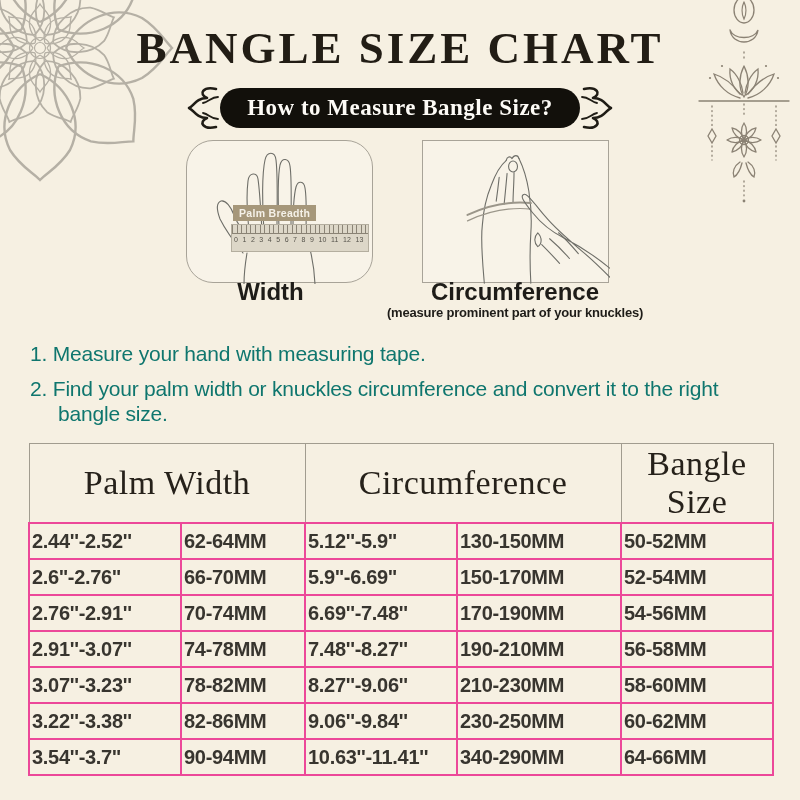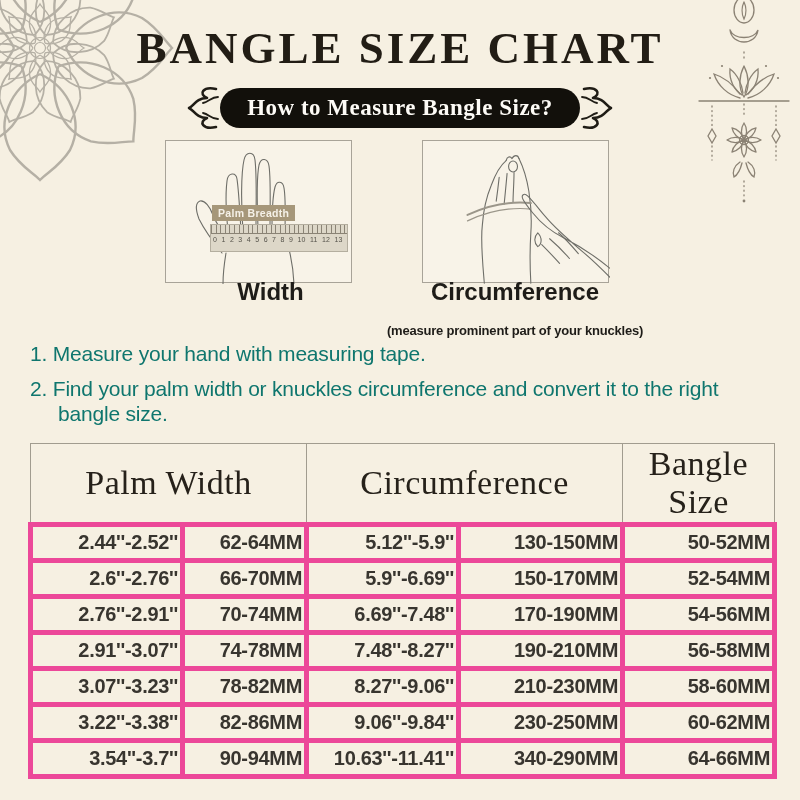--- a/index.html
+++ b/index.html
@@ -25,21 +25,21 @@
   .banner-pill {
     background: #12100b; color: #fdfbf6;
     font-family: "Liberation Serif", serif; font-weight: 700; font-size: 23px;
     letter-spacing: 0.5px; padding: 7px 27px; border-radius: 21px;
   }
   
   .diagram-box {
     position: absolute; top: 140px; width: 187px; height: 143px;
     border: 1px solid #a8a398; background: #f8f3e8;
   }
-  .box-width { left: 165px; }
+  .box-width { left: 186px; border-radius: 27px; }
   .box-circ  { left: 422px; }
   .ruler-label {
     position: absolute; left: 46px; top: 64px; z-index: 2;
     background: #a6977a; color: #f5f1e8; font-size: 10.5px; font-weight: 700;
     padding: 2px 6px; letter-spacing: 0.3px; white-space: nowrap;
   }
   .ruler {
     position: absolute; left: 44px; top: 83px; right: 3px; height: 28px; z-index: 1;
     background: #ddd7c8; border: 1px solid #b4ae9f;
   }
@@ -50,40 +50,40 @@
   .ruler-numbers {
     font-size: 7px; color: #55524a; padding: 2px 0 0 2px;
     word-spacing: 2.2px; letter-spacing: 0.2px; white-space: nowrap; overflow: hidden;
   }
   .caption {
     position: absolute; top: 279px; text-align: center;
     font-weight: 700; font-size: 24px; color: #1e1c18; line-height: 1.1;
   }
   .caption-width { left: 177px; width: 187px; }
   .caption-circ  { left: 365px; width: 300px; }
-  .caption-note { font-size: 13px; font-weight: 700; margin-top: 19px; letter-spacing: -0.2px; }
+  .caption-note { font-size: 13px; font-weight: 700; margin-top: 1px; letter-spacing: -0.2px; }
   
   .instructions {
     position: absolute; top: 341px; left: 30px; width: 690px;
     font-size: 21px; color: #0f766e; letter-spacing: -0.2px;
   }
   .instr-item { padding-left: 28px; text-indent: -28px; margin-bottom: 10px; line-height: 1.2; }
   
   .size-table {
     position: absolute; top: 443px; left: 28px; width: 744px;
     border-collapse: collapse; table-layout: fixed;
   }
   .size-table th {
     font-family: "Liberation Serif", serif; font-weight: 400; font-size: 34px;
     letter-spacing: 0.5px; color: #26211a; height: 45px;
     border: 1px solid #a19c8f; text-align: center;
   }
   .size-table td {
     font-size: 20px; font-weight: 700; color: #38352f; letter-spacing: -0.3px;
-    height: 36px; border: 5px solid #ec4899; text-align: right; padding: 0 2px;
+    height: 36px; border: 2px solid #ec4899; text-align: left; padding: 0 2px;
     white-space: nowrap; overflow: hidden;
   }
   .hand-svg { position: absolute; top: 0; left: 0; }
 </style>
 </head>
 <body>
 
 <div class="canvas">
 
   <svg class="mandala" width="280" height="280" viewBox="-140 -140 280 280" aria-hidden="true">

